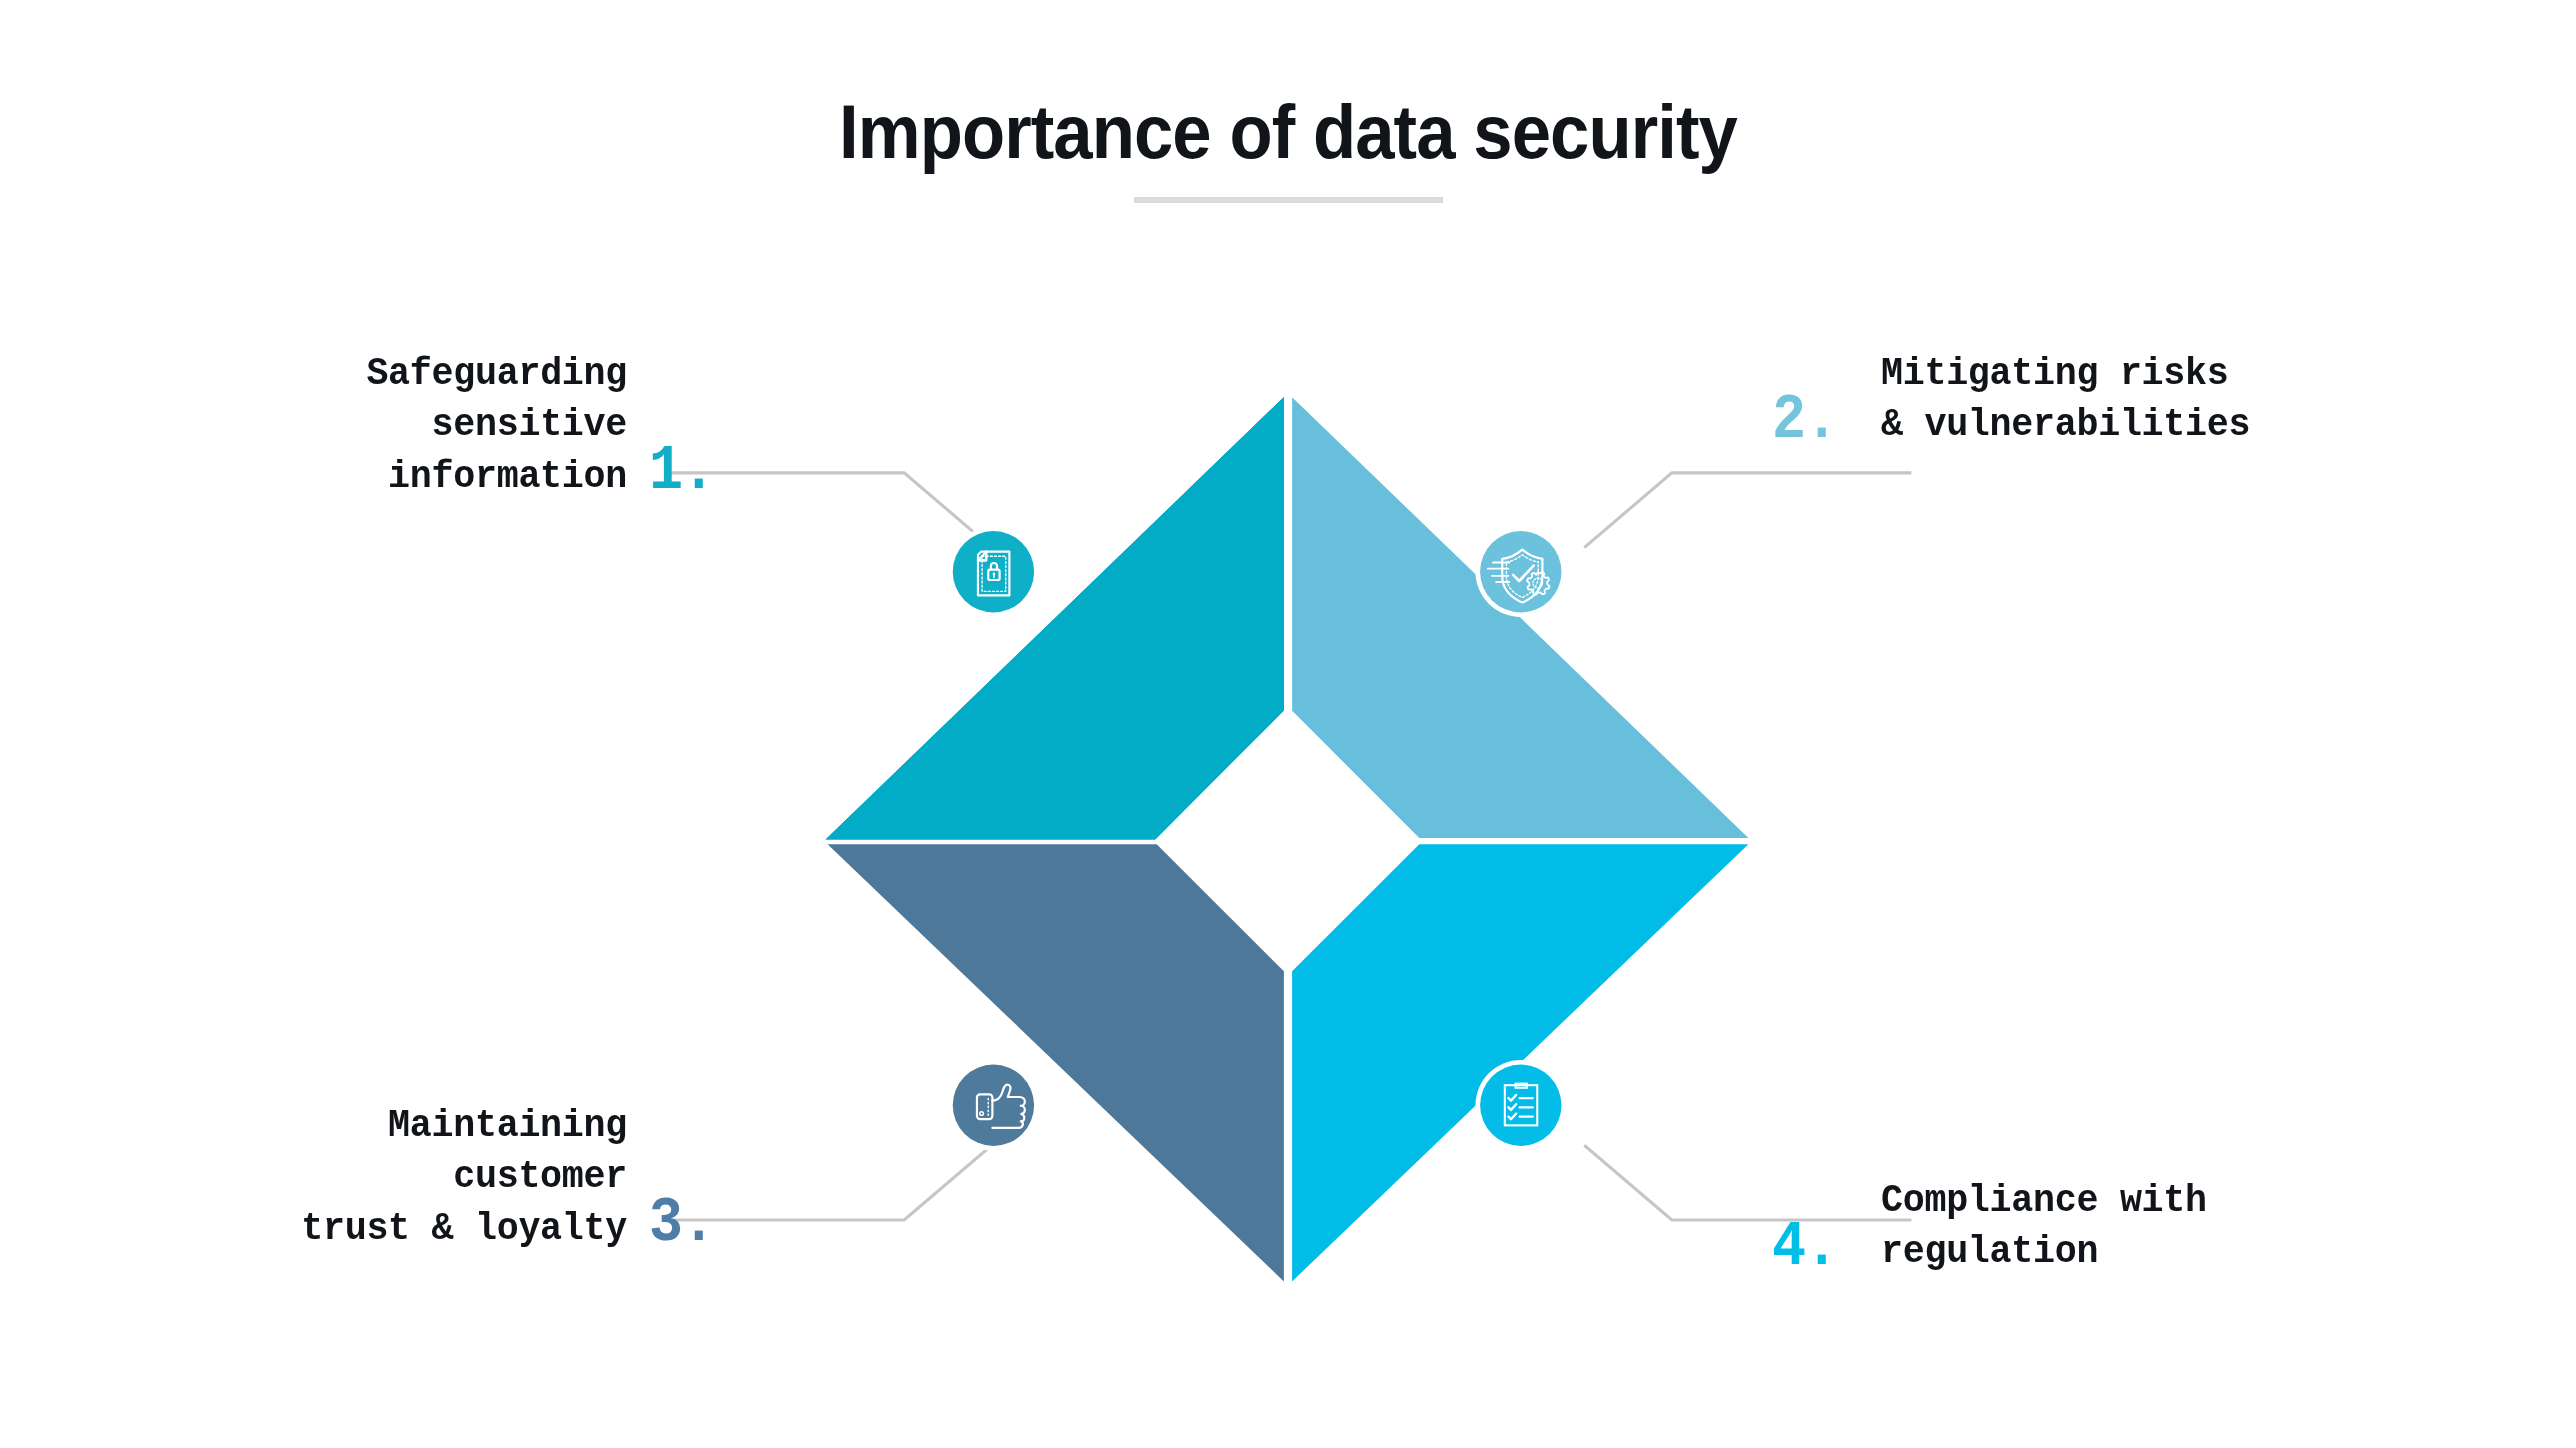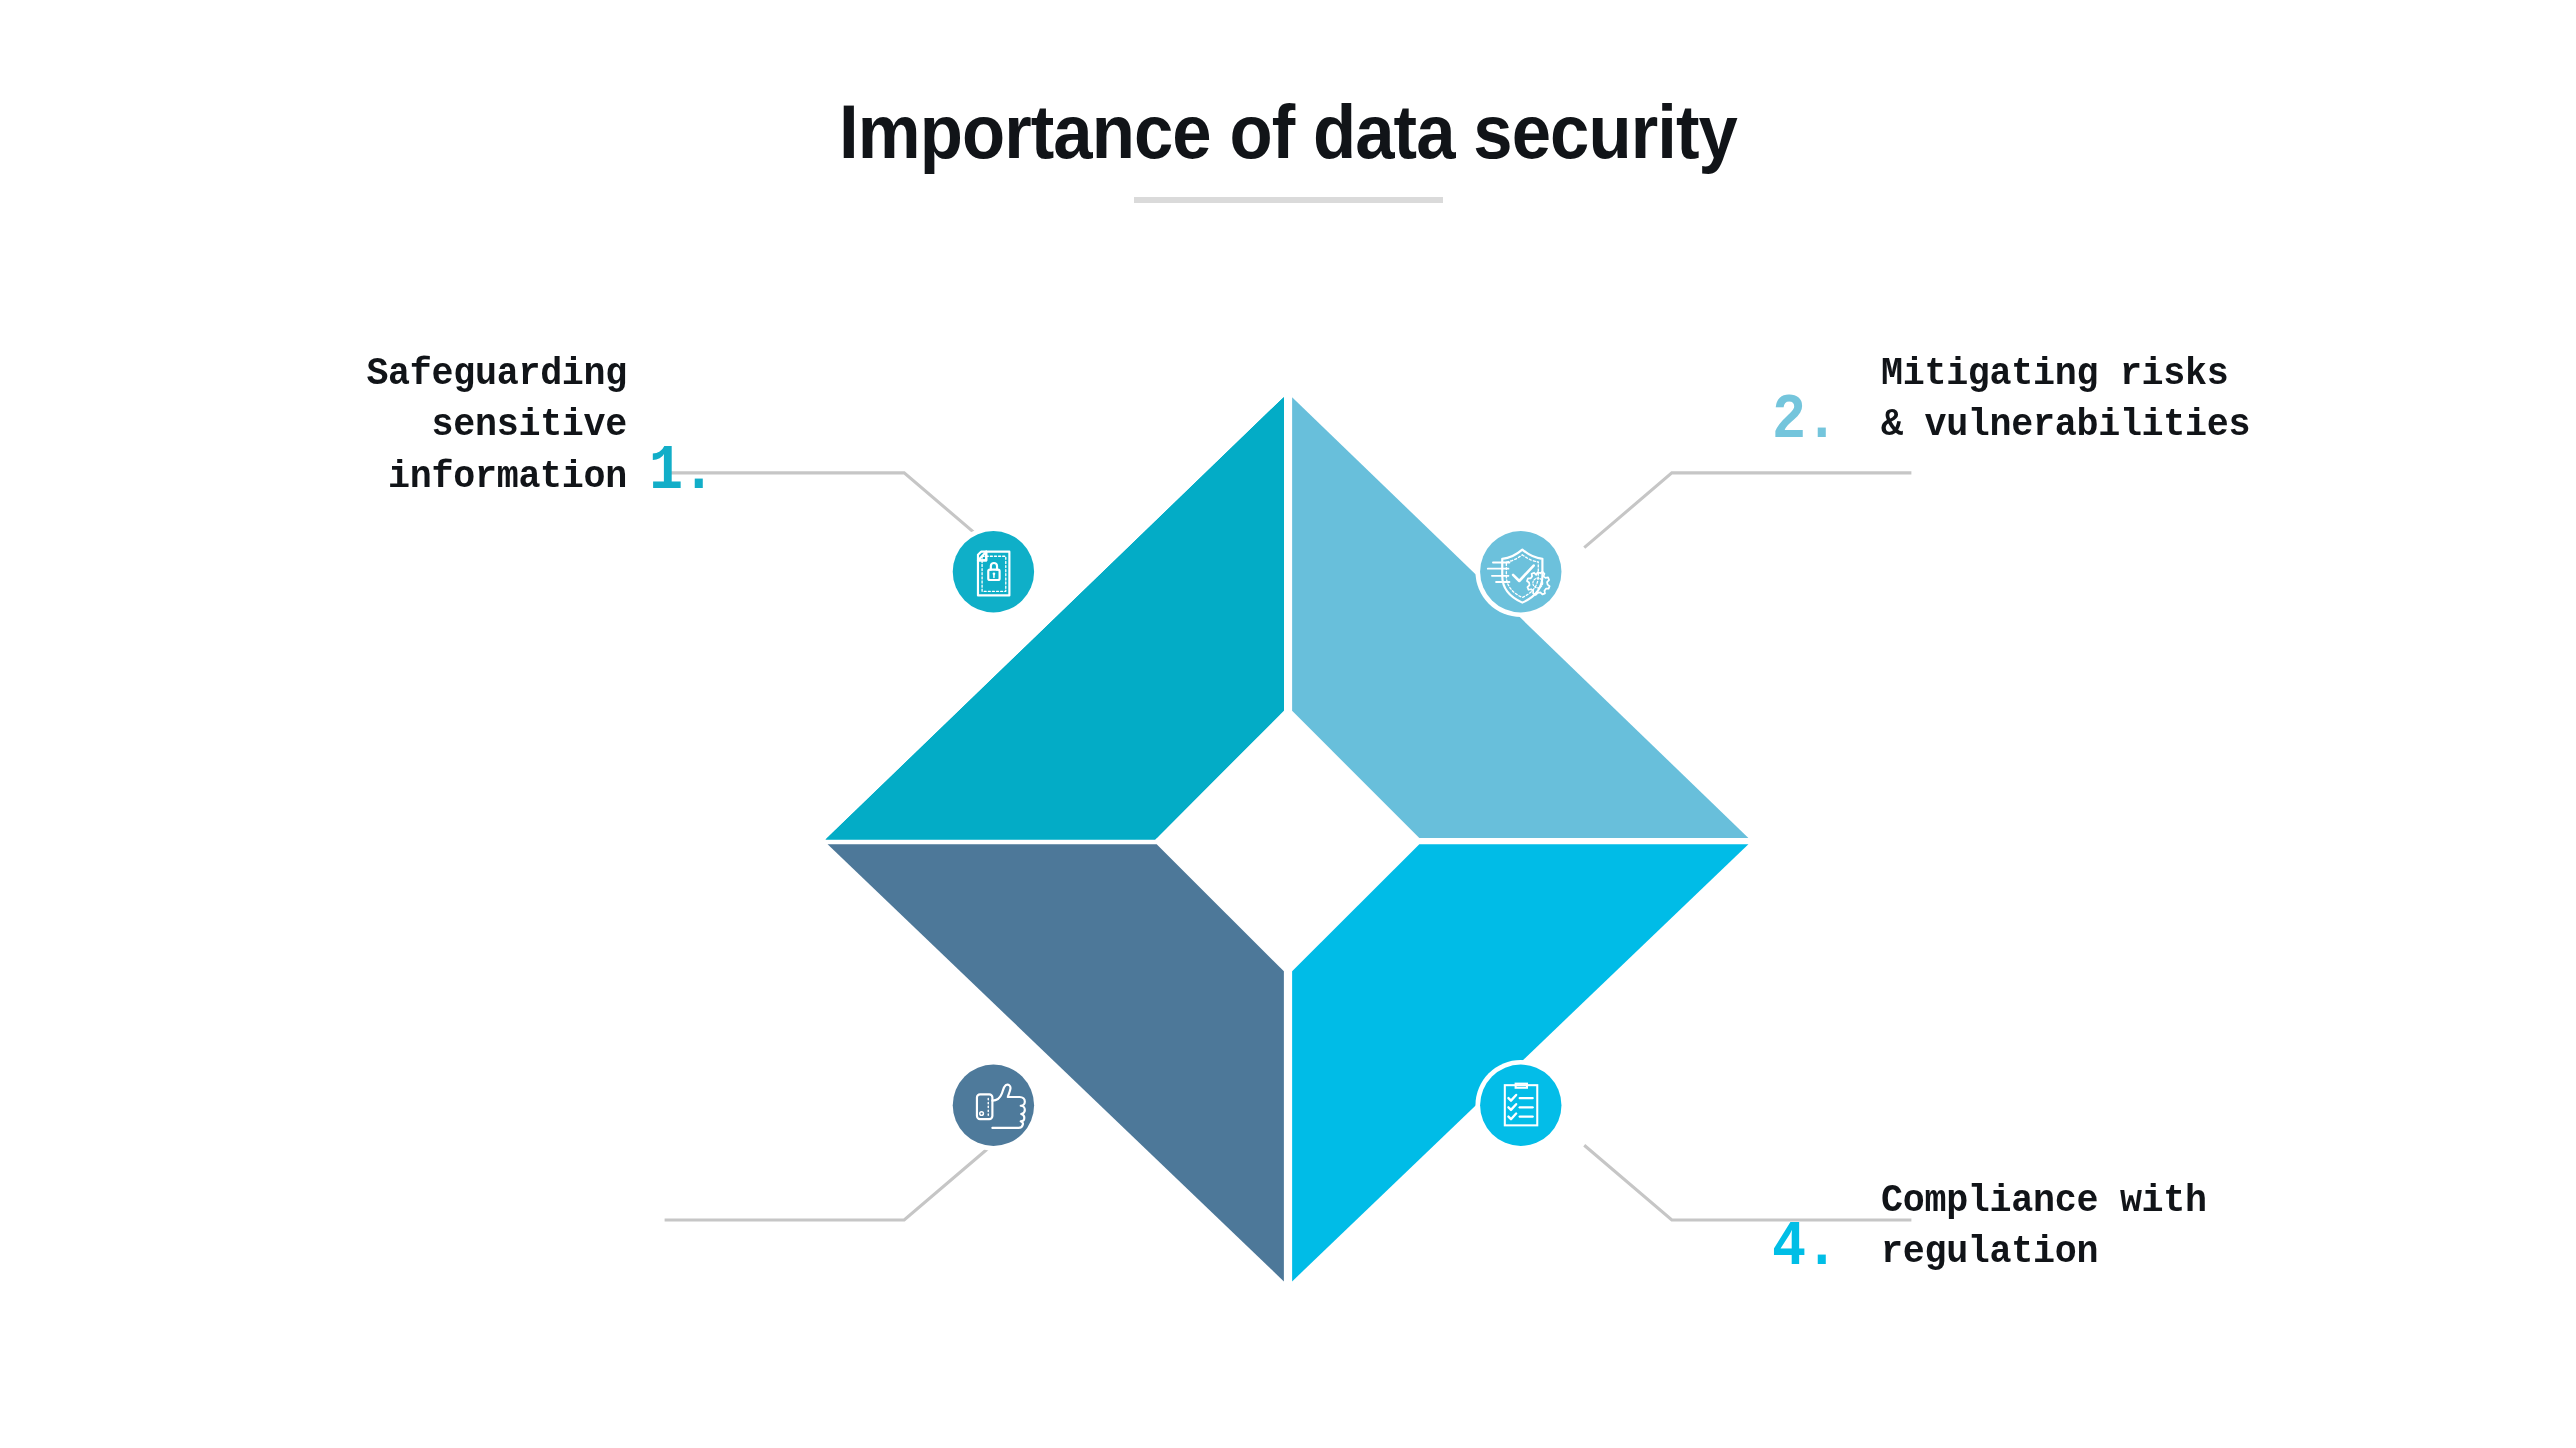--- a/index.html
+++ b/index.html
@@ -303,20 +303,28 @@
   </div>
 
   <div class="callout" id="callout-2">
     <div class="callout-num" style="color: rgb(116, 197, 220);">2.</div>
     <div class="callout-text left-align" style="color: rgb(17, 20, 24);">
         <div>Mitigating risks</div>
         <div>&amp; vulnerabilities</div>
       </div>
   </div>
 
+  <div class="callout" id="callout-3">
+    <div class="callout-text right-align" style="color: rgb(17, 20, 24);">
+        <div>Maintaining</div>
+        <div>customer</div>
+        <div>trust &amp; loyalty</div>
+      </div>
+    <div class="callout-num" style="color: rgb(78, 126, 168);">3.</div>
+  </div>
 
   <div class="callout" id="callout-4">
     <div class="callout-num" style="color: rgb(0, 190, 230);">4.</div>
     <div class="callout-text left-align" style="color: rgb(17, 20, 24);">
         <div>Compliance with</div>
         <div>regulation</div>
       </div>
   </div>
 
 </div>

